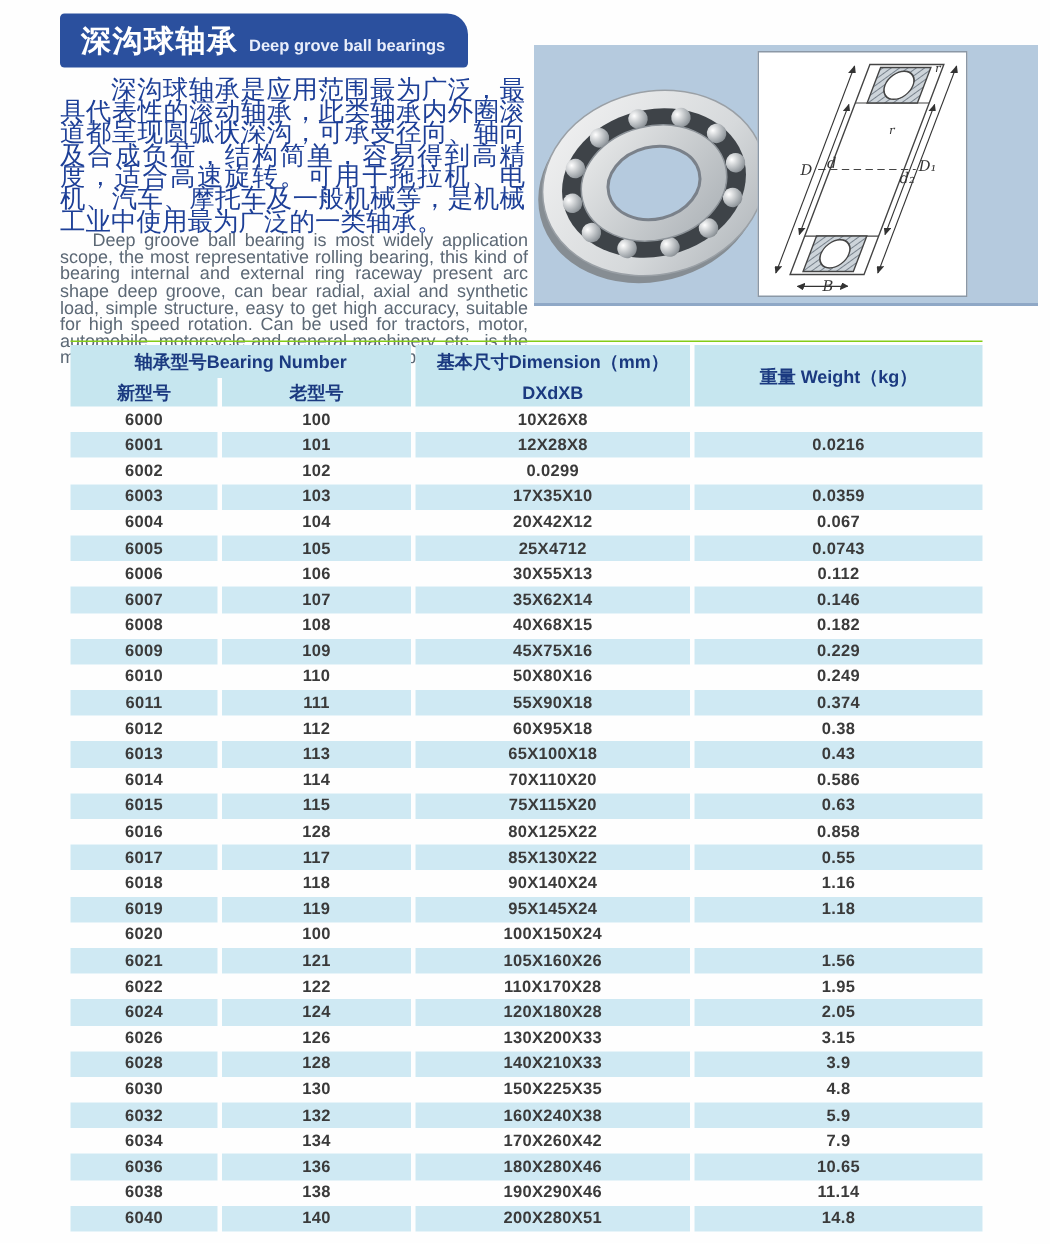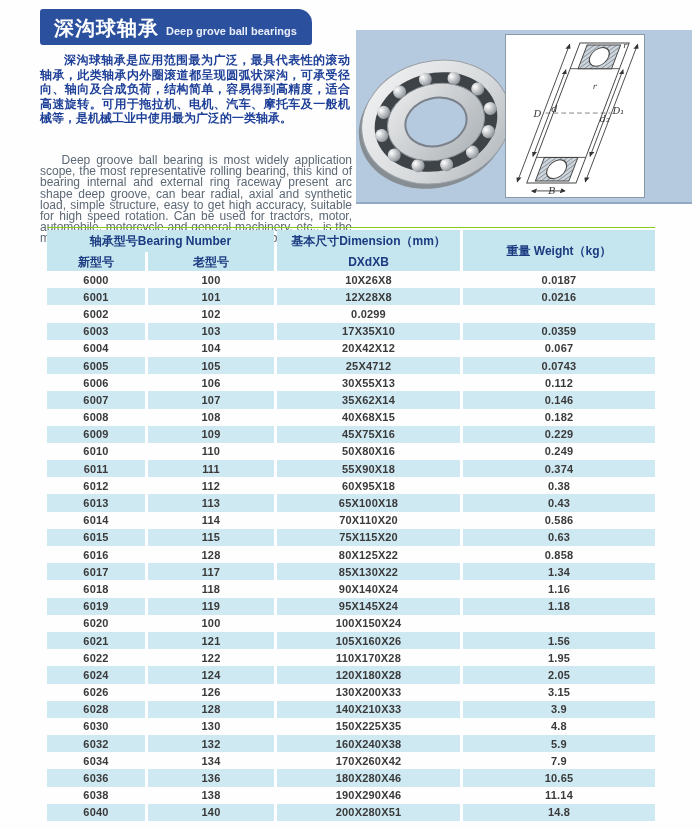--- a/index.html
+++ b/index.html
@@ -12,21 +12,21 @@
   .titlebar {
     position:absolute; left:40px; top:9px; width:272px; height:36px;
     background:var(--accent,#2b509e); border-radius:3px 14px 3px 3px;
     display:flex; align-items:baseline; padding:6px 0 0 14px; gap:7px;
   }
   .title-zh { color:#ffffff; font-size:20px; font-weight:bold; letter-spacing:1px; line-height:26px; }
   .title-en { color:#e9eefb; font-size:11px; font-weight:bold; }
   
   .intro-zh {
     position:absolute; left:40px; top:53px; width:310px;
-    color:var(--zh_text,#1d3f97); font-size:12px; font-weight:bold;
+    color:var(--zh_text,#1d3f97); font-size:17px; font-weight:normal;
     line-height:14.6px; text-align:justify; text-indent:2em;
   }
   .intro-en {
     position:absolute; left:40px; top:155px; width:312px;
     color:var(--en_text,#5c6875); font-size:12px; line-height:11.2px;
     text-align:justify; text-indent:1.8em;
   }
   
   .photo-panel {
     position:absolute; left:356px; top:30px; width:336px; height:174px;
@@ -169,21 +169,20 @@
       <div class="th th-dim1">基本尺寸Dimension（mm）</div>
       <div class="th th-new">新型号</div>
       <div class="th th-dim2">DXdXB</div>
       <div class="th th-old">老型号</div>
     </div>
     <div class="tbody">
         <div class="tr">
           <div class="td">6000</div>
           <div class="td">100</div>
           <div class="td">10X26X8</div>
-          <div class="td">0.0187</div>
         </div>
         <div class="tr alt">
           <div class="td">6001</div>
           <div class="td">101</div>
           <div class="td">12X28X8</div>
           <div class="td">0.0216</div>
         </div>
         <div class="tr">
           <div class="td">6002</div>
           <div class="td">102</div>
@@ -270,21 +269,21 @@
         <div class="tr">
           <div class="td">6016</div>
           <div class="td">128</div>
           <div class="td">80X125X22</div>
           <div class="td">0.858</div>
         </div>
         <div class="tr alt">
           <div class="td">6017</div>
           <div class="td">117</div>
           <div class="td">85X130X22</div>
-          <div class="td">1.34</div>
+          <div class="td">0.55</div>
         </div>
         <div class="tr">
           <div class="td">6018</div>
           <div class="td">118</div>
           <div class="td">90X140X24</div>
           <div class="td">1.16</div>
         </div>
         <div class="tr alt">
           <div class="td">6019</div>
           <div class="td">119</div>

